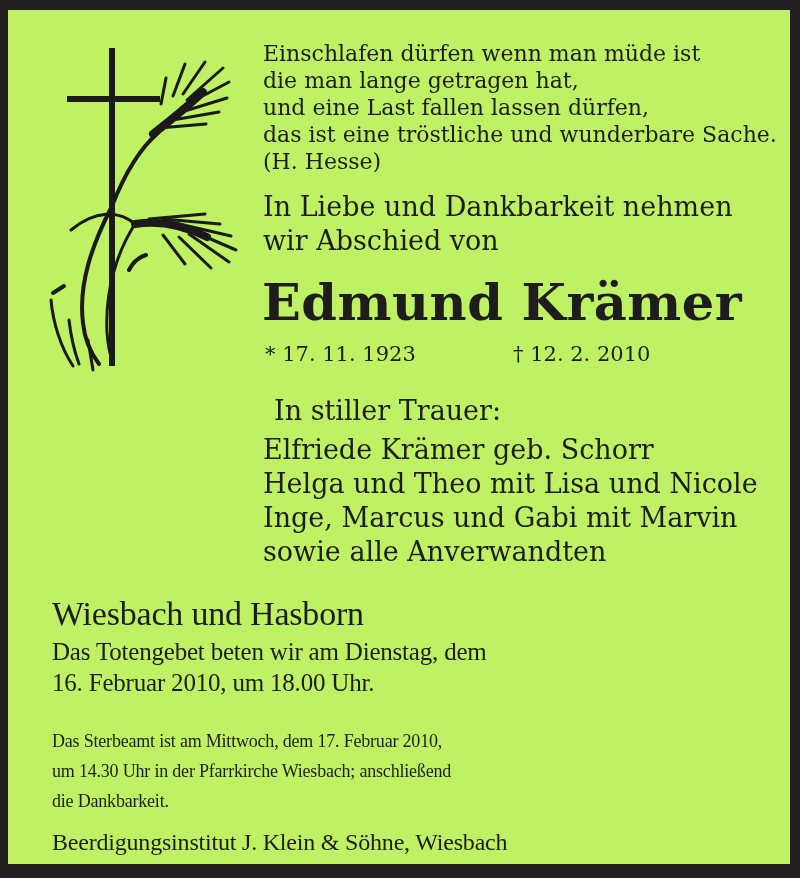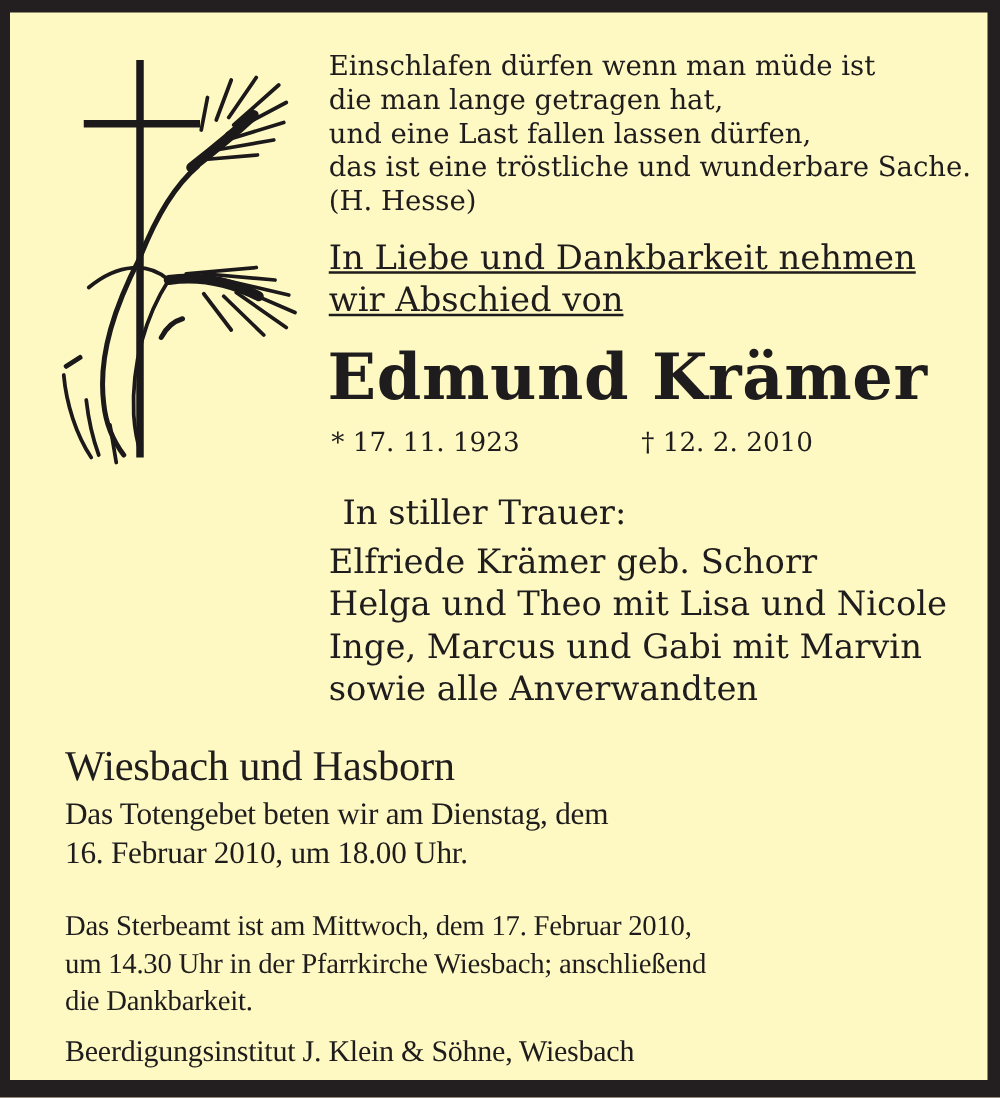--- a/index.html
+++ b/index.html
@@ -4,37 +4,37 @@
 <style>
   html,body{margin:0;padding:0;}
   body{
     width:800px;height:878px;position:relative;background:#ffffff;
     font-family:"DejaVu Serif",serif;color:#1f1c1d;overflow:hidden;
   }
   .frame{
     position:absolute;inset:0;box-sizing:border-box;
     border-style:solid;border-color:#231f20;
     border-top-width:10px;border-right-width:10px;border-bottom-width:14px;border-left-width:8px;
-    background:#fef9c3;
+    background:#bef264;
   }
   .art{position:absolute;left:25px;top:28px;width:220px;height:340px;}
   .quote{position:absolute;left:255px;top:30px;font-size:22px;line-height:27px;}
-  .intro{position:absolute;left:255px;top:180px;font-size:27px;line-height:34px;text-decoration:underline;}
+  .intro{position:absolute;left:255px;top:180px;font-size:27px;line-height:34px;}
   .name{
     position:absolute;left:254px;top:264px;font-size:51px;line-height:56px;
     font-weight:bold;letter-spacing:0.5px;white-space:nowrap;
   }
   .dates{position:absolute;left:257px;top:332px;font-size:21px;white-space:nowrap;}
   .dates .death{position:absolute;left:248px;top:0;}
   .trauer-head{position:absolute;left:266px;top:385px;font-size:27px;}
   .mourners{position:absolute;left:255px;top:423px;font-size:27px;line-height:34px;}
   .lower{font-family:"Liberation Serif",serif;letter-spacing:-0.2px;}
   .location{position:absolute;left:44px;top:585px;font-size:34px;}
   .totengebet{position:absolute;left:44px;top:626px;font-size:25px;line-height:31px;}
-  .sterbeamt{position:absolute;left:44px;top:716px;font-size:23px;line-height:30px;}
+  .sterbeamt{position:absolute;left:44px;top:716px;font-size:18px;line-height:30px;}
   .funeral-home{position:absolute;left:44px;top:819px;font-size:24px;}
   .nowrap{white-space:nowrap;}
 </style>
 </head>
 <body>
 
 <div class="frame">
 
   <svg class="art" viewBox="0 0 220 340" aria-hidden="true">
 

